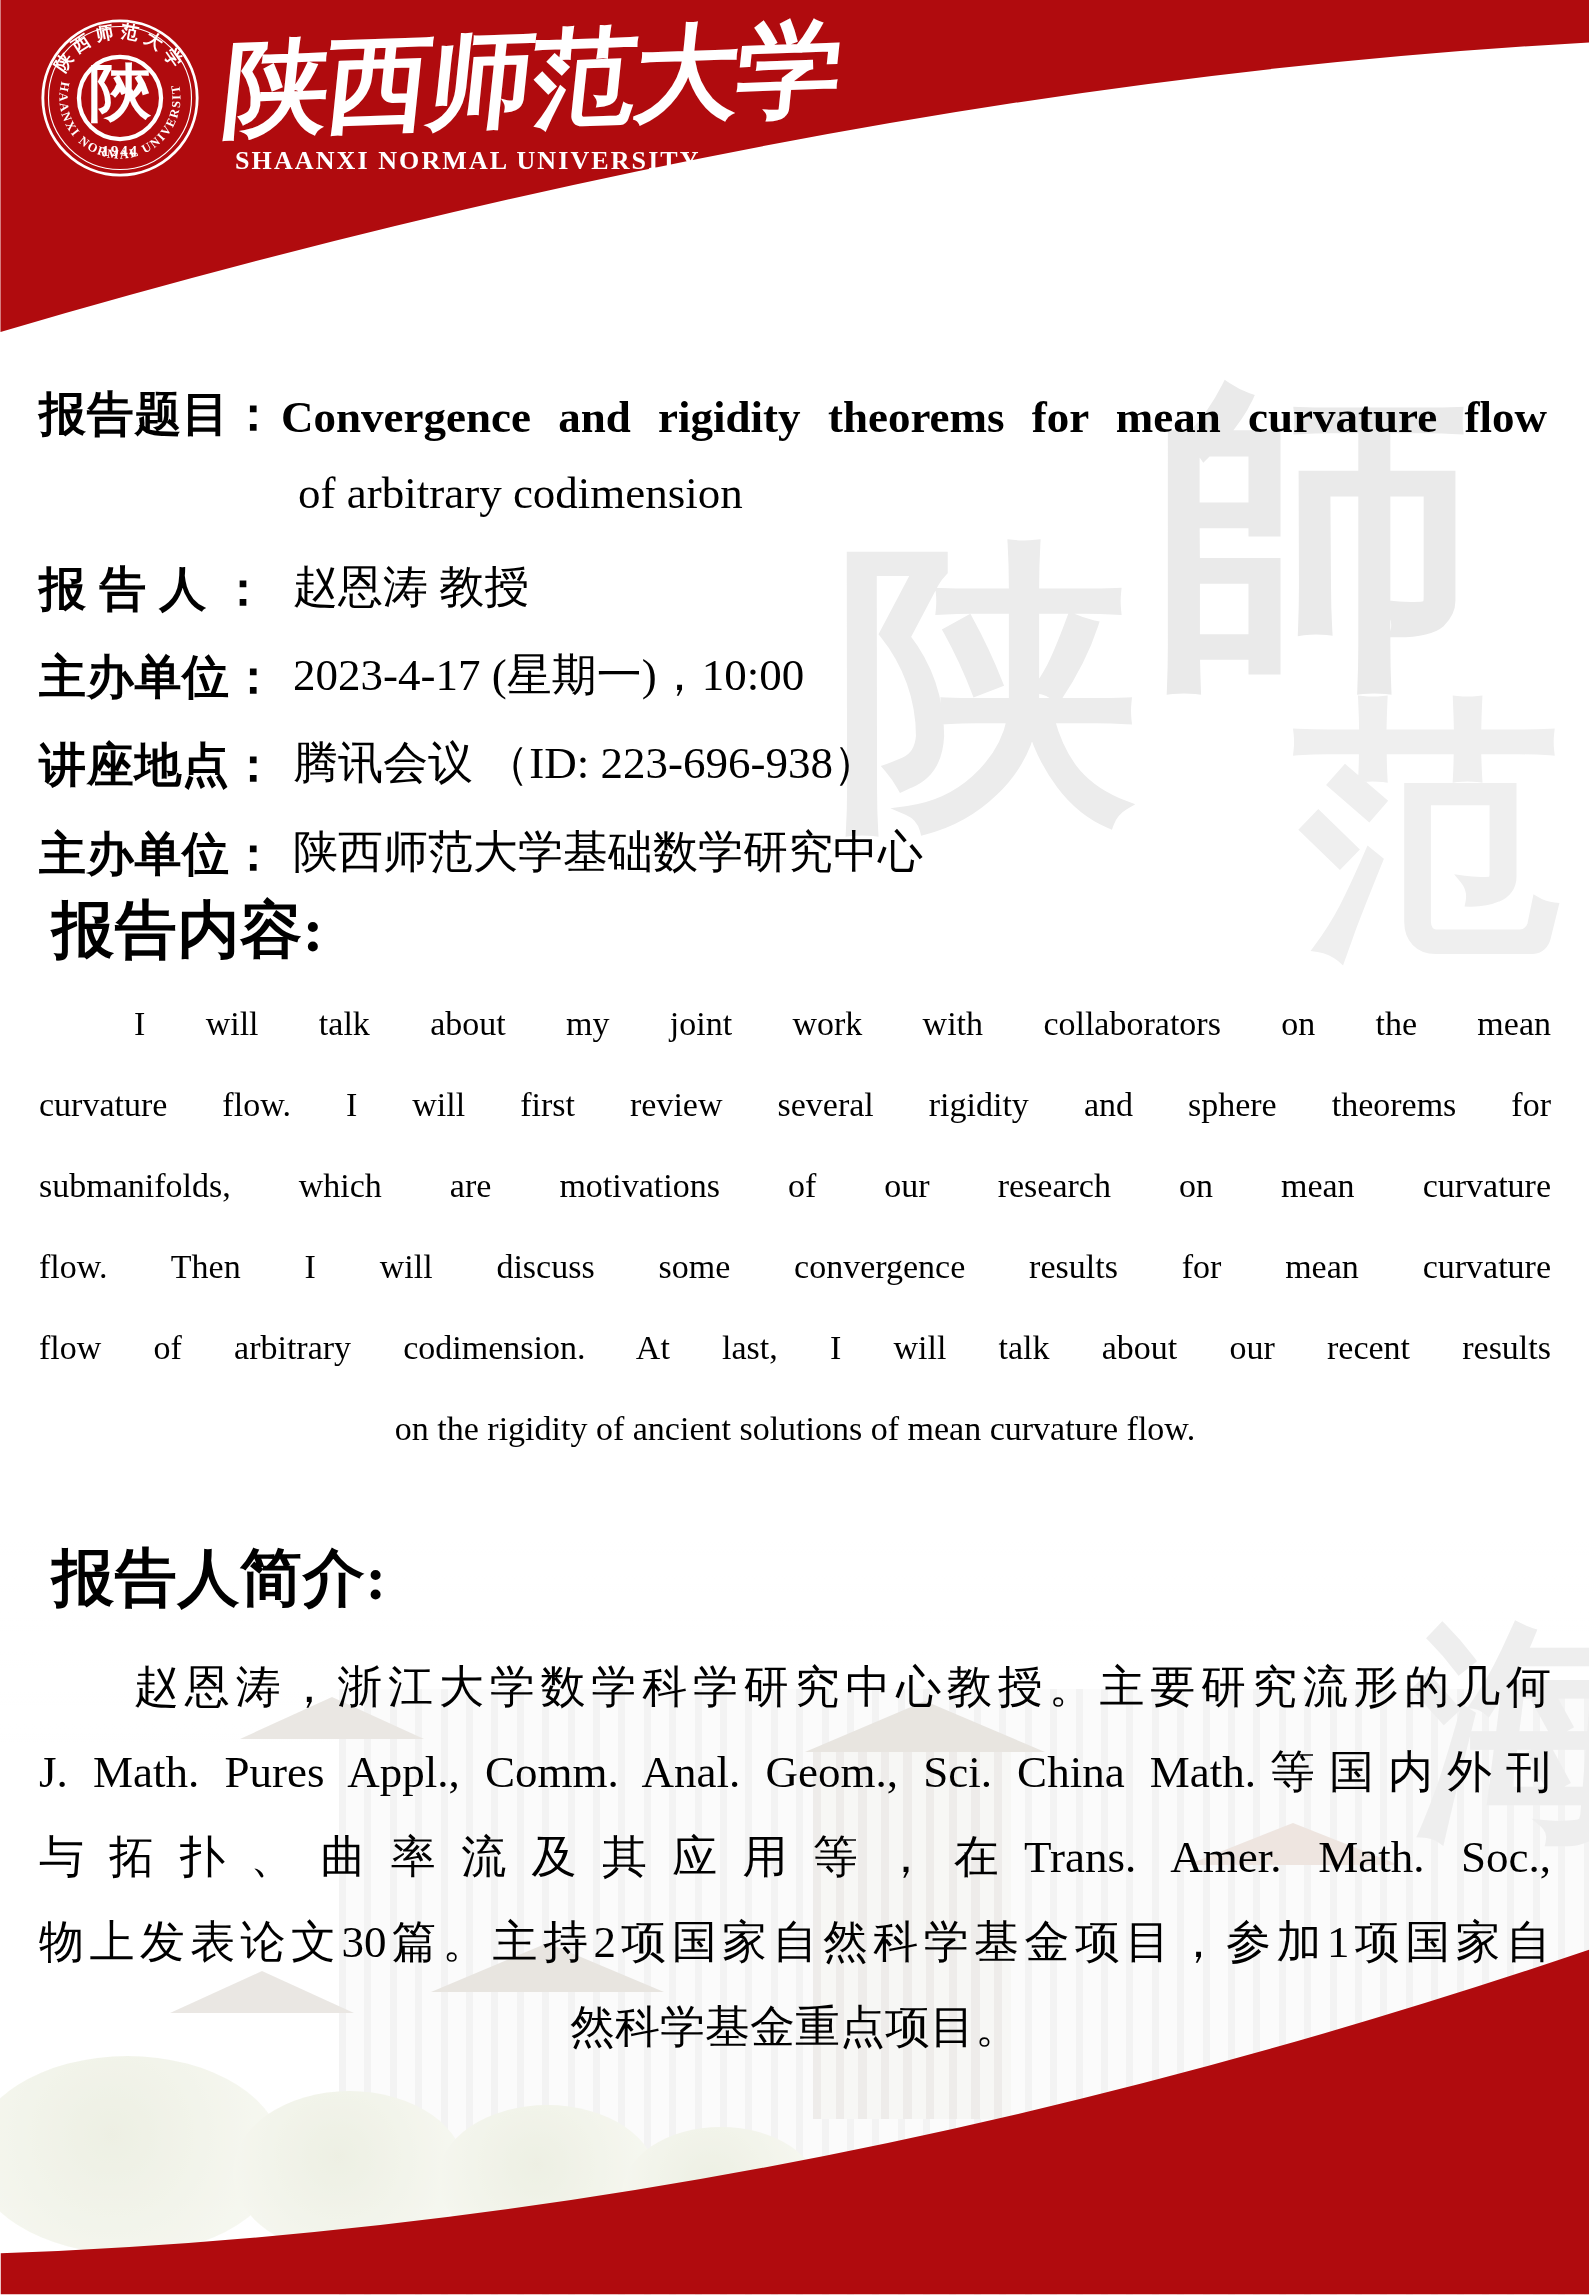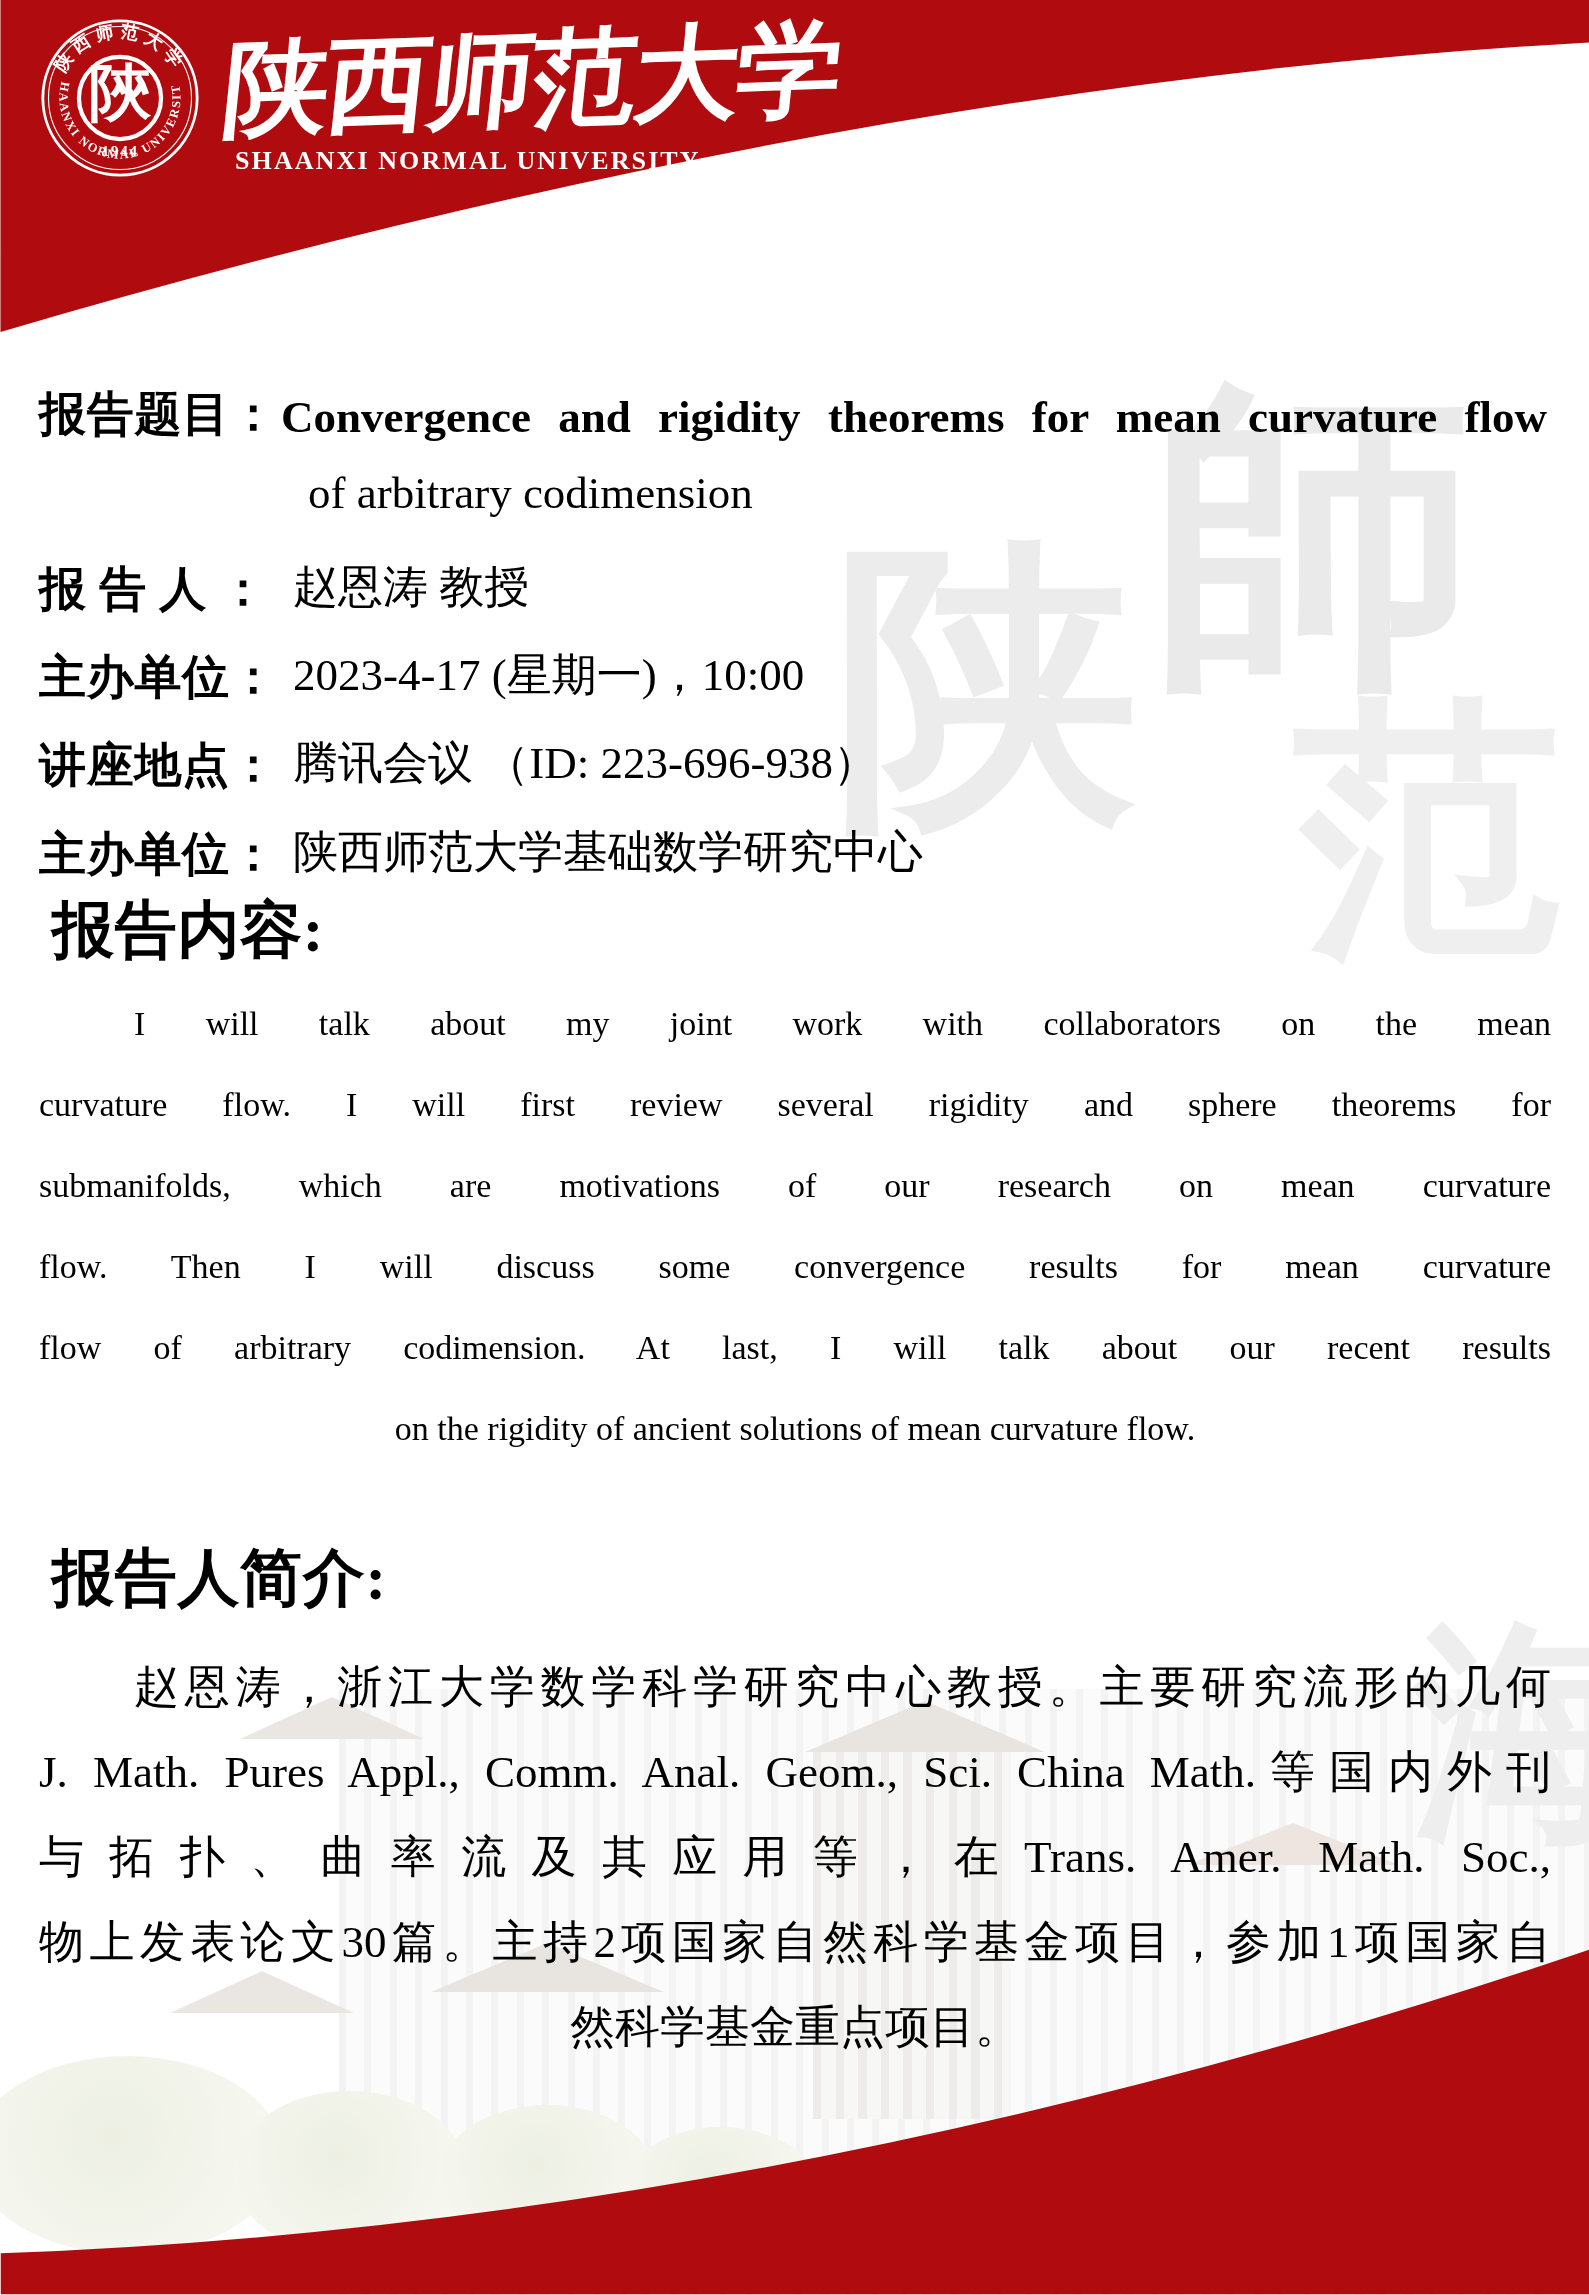--- a/index.html
+++ b/index.html
@@ -116,21 +116,21 @@
   <div class="callig">陕西师范大学</div>
   <div class="uni-en">SHAANXI NORMAL UNIVERSITY</div>
 
   <div class="content">
 
     <div class="row" style="top:387px">
       <span class="lbl">报告题目：</span>
       <span class="title-just">Convergence and rigidity theorems for mean curvature flow</span>
     </div>
     <div class="row" style="top:468px">
-      <span class="val" style="left:308px">of arbitrary codimension</span>
+      <span class="val" style="left:298px">of arbitrary codimension</span>
     </div>
 
     <div class="row" style="top:562px">
       <span class="lbl">报 告 人 ：</span>
       <span class="val" style="left:293px">赵恩涛 教授</span>
     </div>
 
     <div class="row" style="top:650px">
       <span class="lbl">主办单位：</span>
       <span class="val" style="left:293px">2023-4-17 (星期一)，10:00</span>

